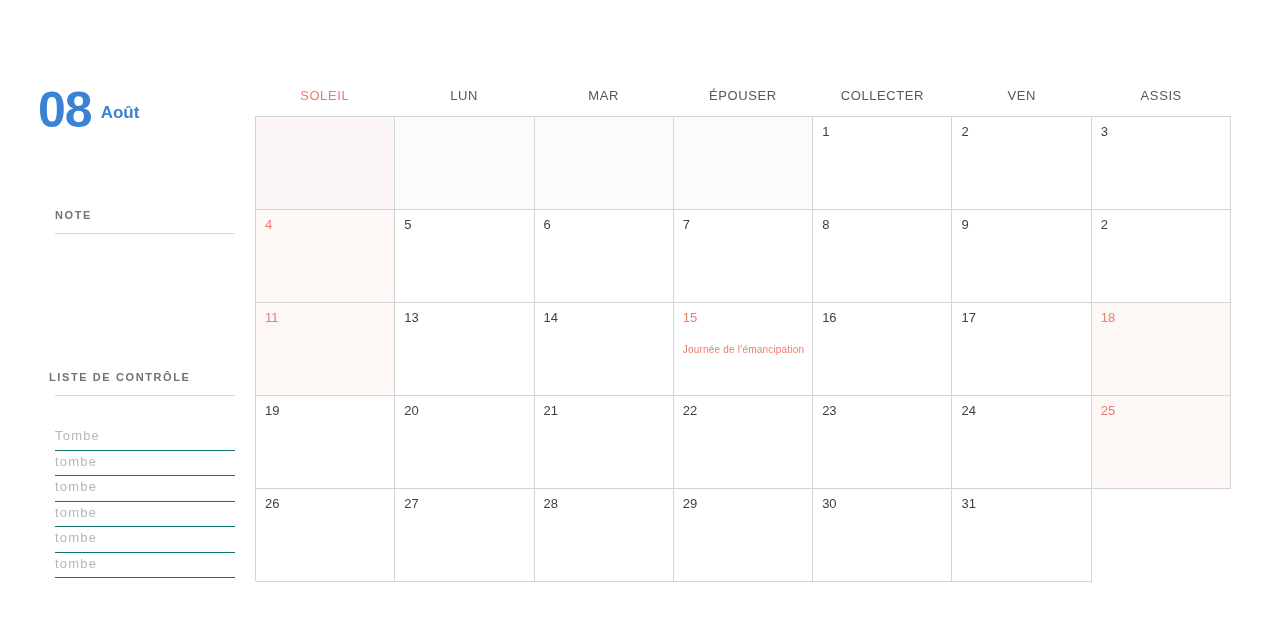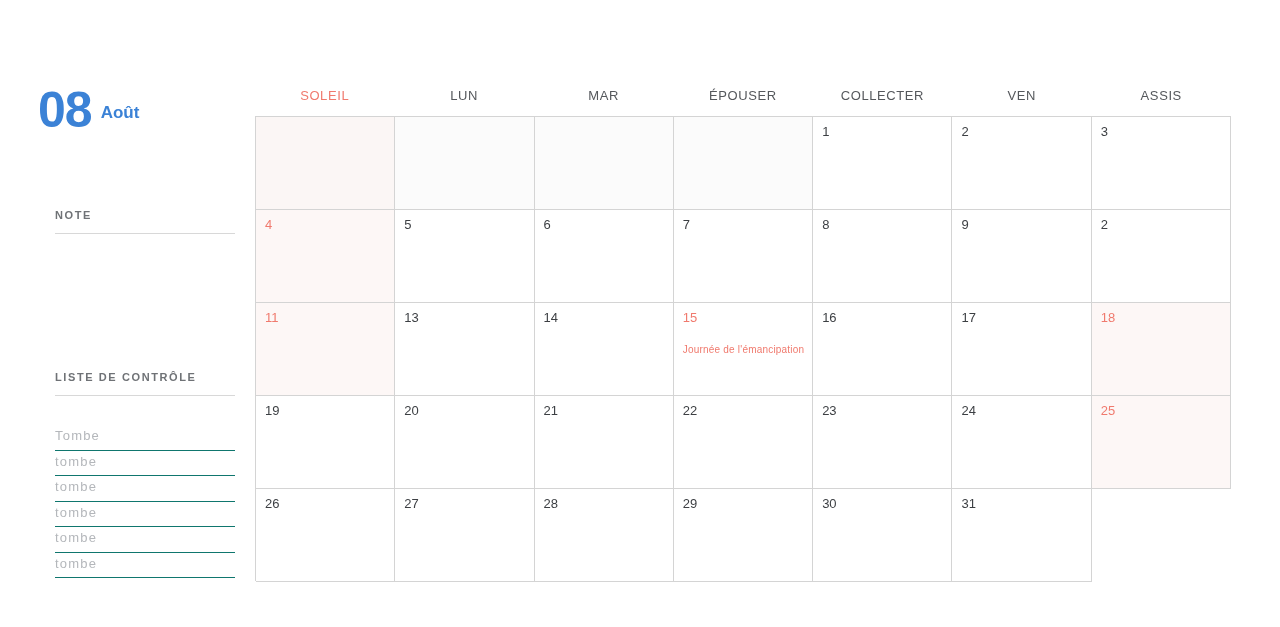--- a/index.html
+++ b/index.html
@@ -56,21 +56,21 @@
   }
 
   .section-title {
     position: absolute;
     font-size: 11px;
     letter-spacing: 1.6px;
     color: #6f7276;
     font-weight: bold;
   }
   .note-title { left: 55px; top: 209px; text-align: right; }
-  .check-title { left: 55px; top: 371px; }
+  .check-title { left: 49px; top: 371px; }
 
   .rule {
     position: absolute;
     left: 55px;
     width: 180px;
     height: 1px;
     background: #d8d8d8;
   }
   .note-rule  { top: 233px; }
   .check-rule { top: 395px; }

